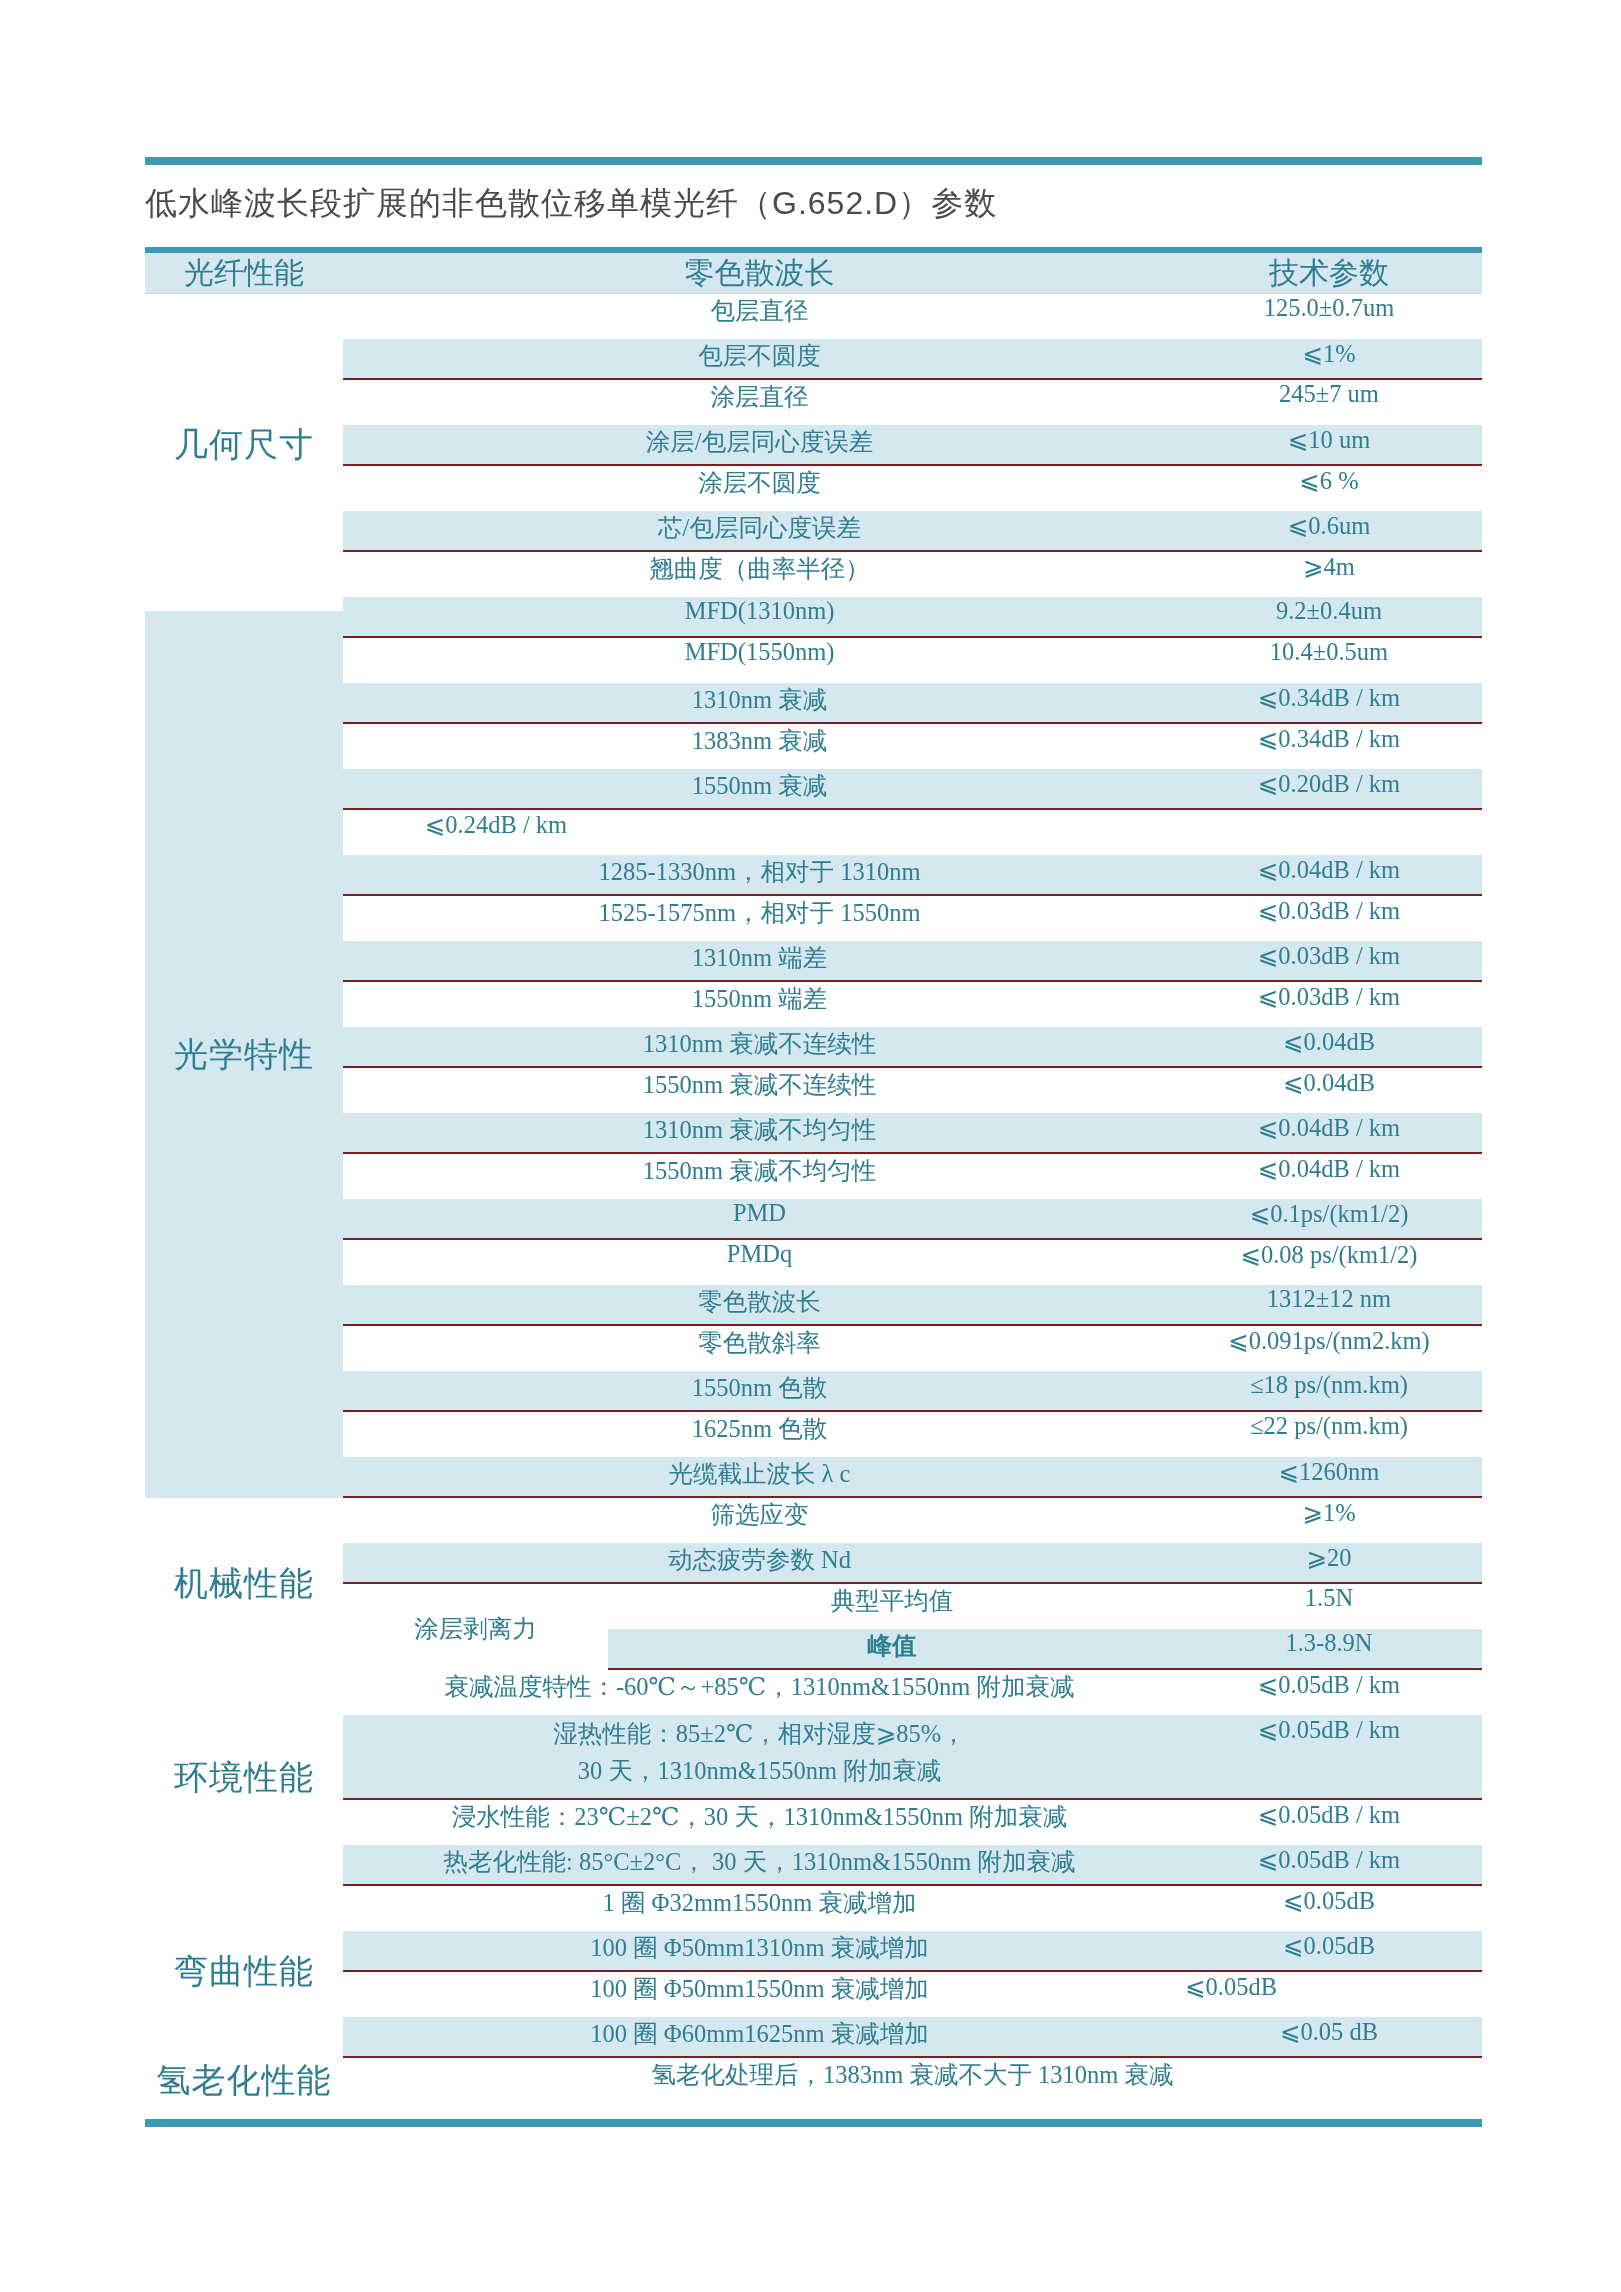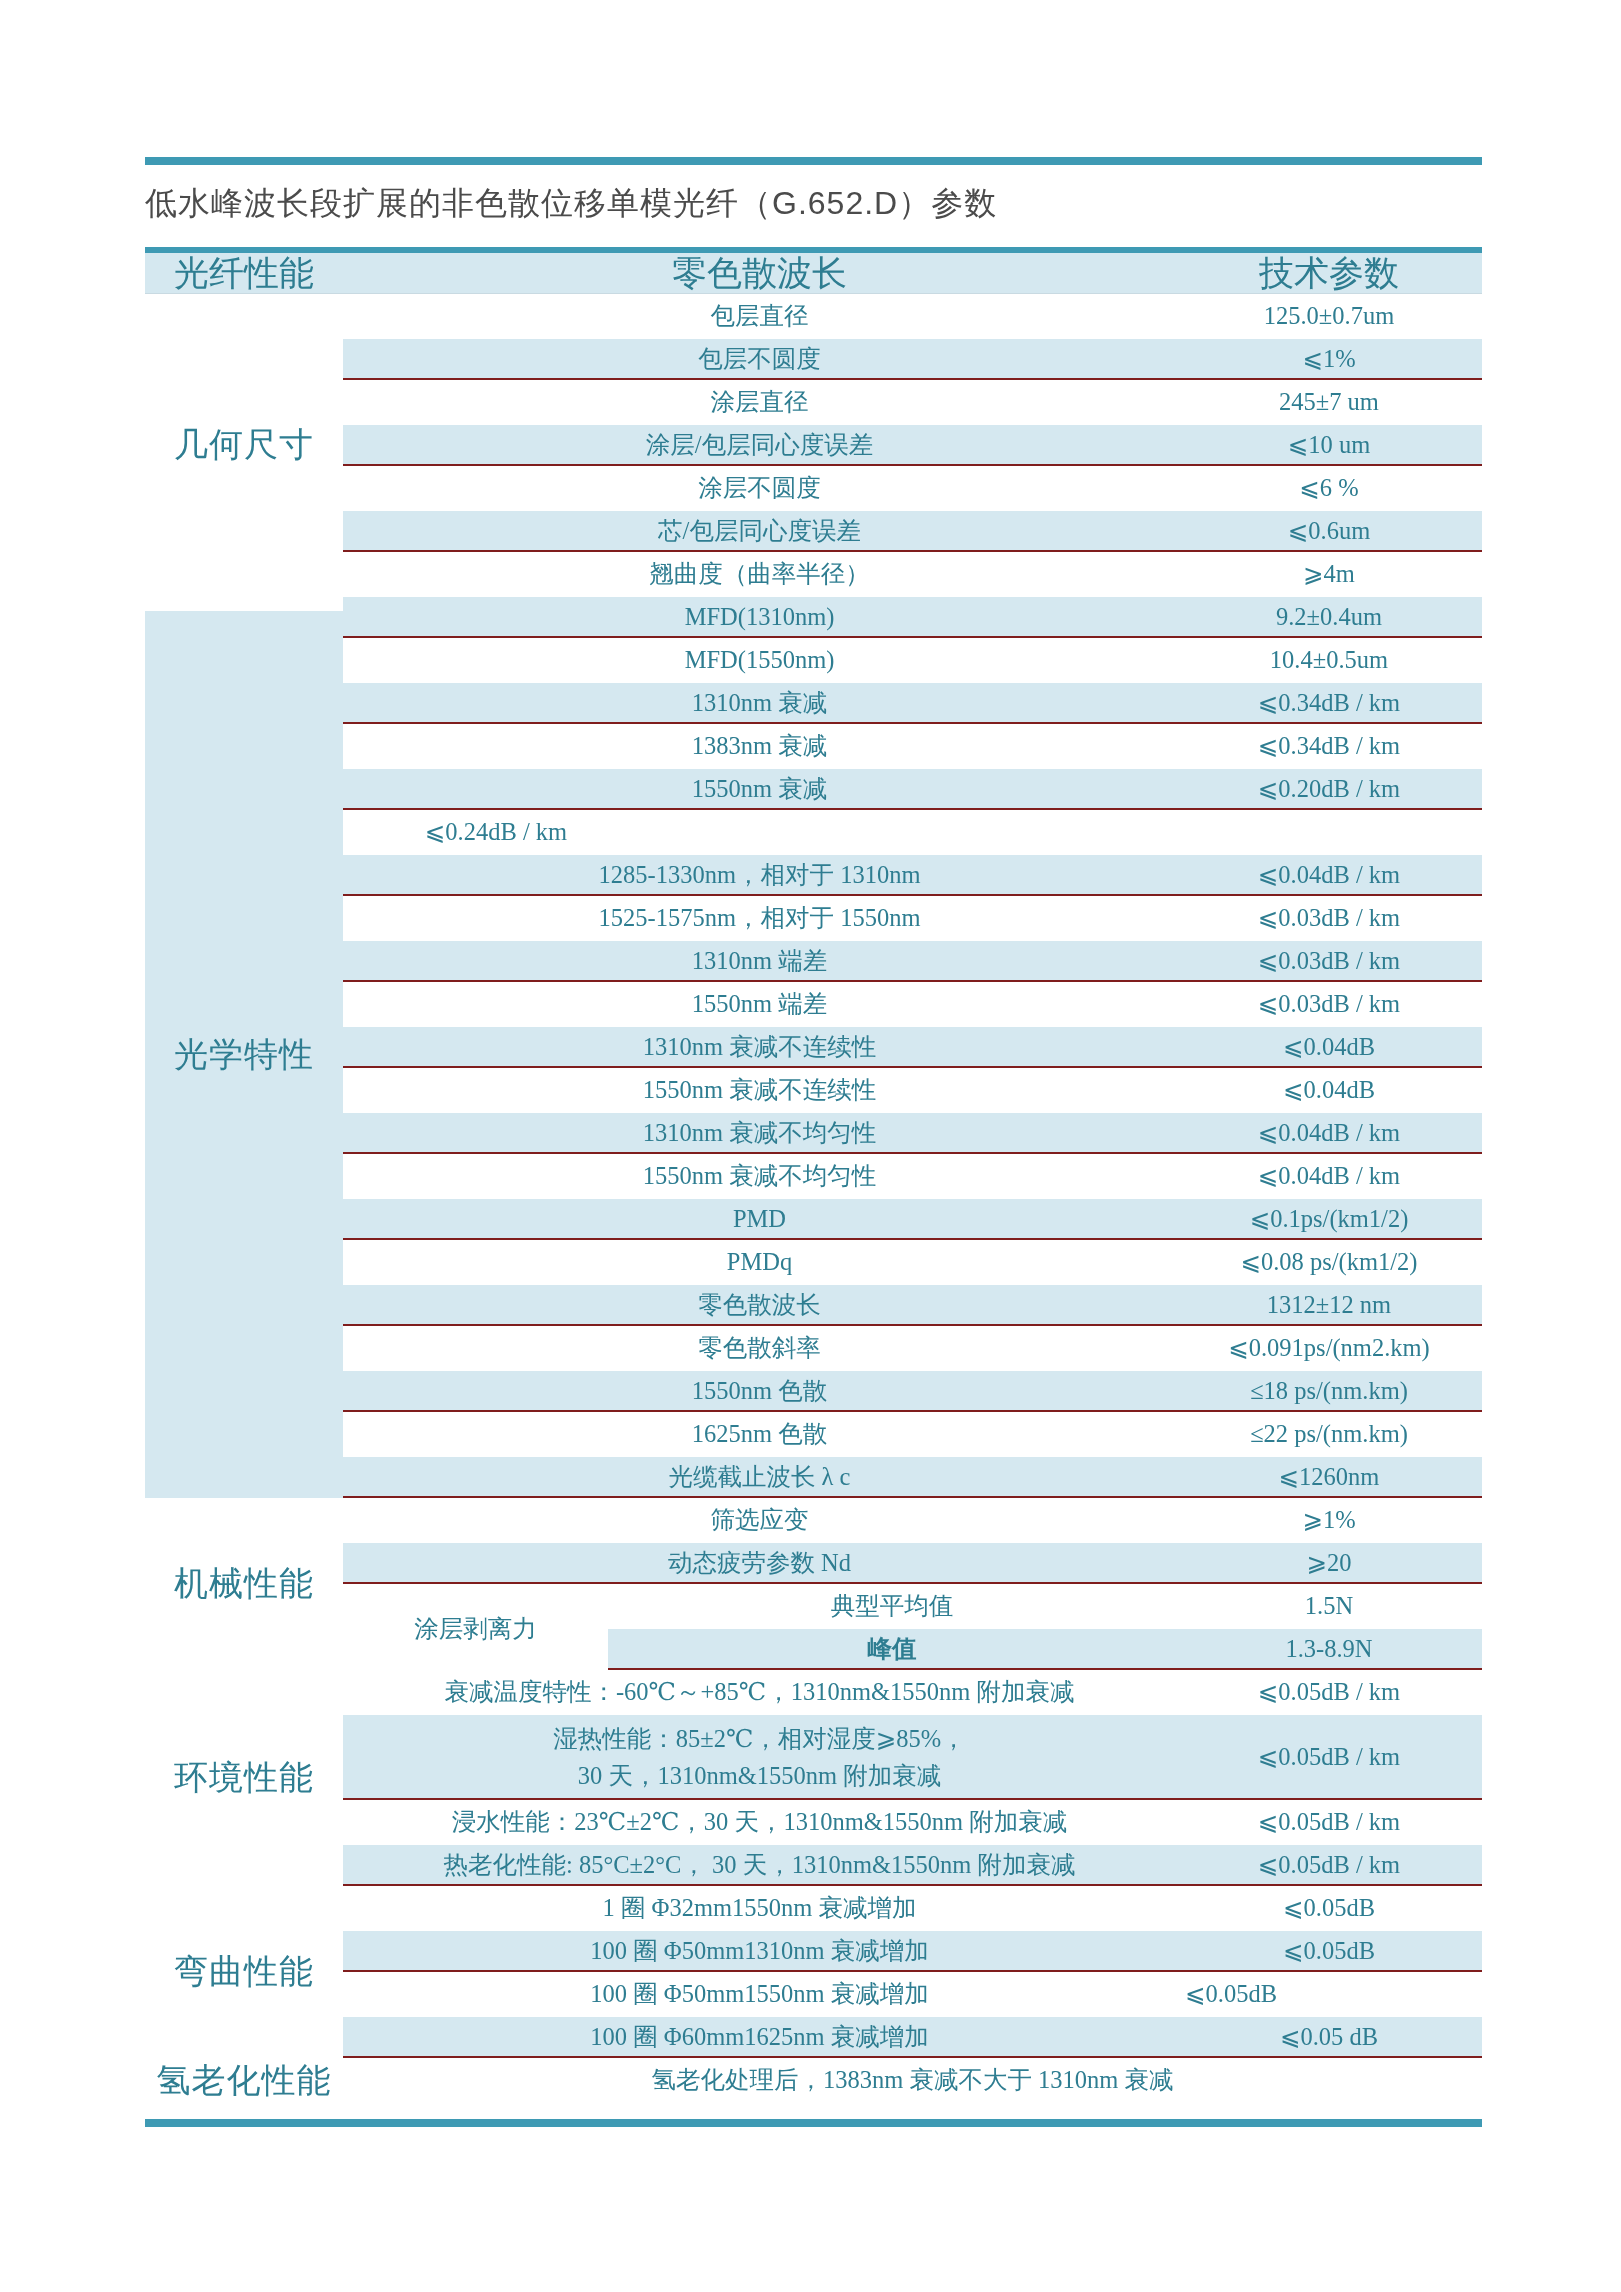--- a/index.html
+++ b/index.html
@@ -15,35 +15,35 @@
     font-family:"Liberation Sans","DejaVu Sans",sans-serif;
     font-size:32px;line-height:39px;color:#4b4b4b;letter-spacing:1px;
   }
   .spec-table{
     position:absolute;left:145px;top:247px;width:1337px;
     color:#2e7d91;font-size:24.5px;
   }
   .thead{
     display:flex;height:47px;box-sizing:border-box;align-items:center;
     background:#d5e8f0;border-top:6.9px solid #3e9ab4;border-bottom:1px solid #c9dae2;
-    font-size:35px;
+    font-size:30px;
   }
   .h-left{width:198px;text-align:center;}
   .h-mid{width:833px;text-align:center;}
   .h-val{width:306px;text-align:center;}
   .section{display:flex;}
   .sec-label{
     width:198px;display:flex;align-items:center;justify-content:center;
     font-size:34px;letter-spacing:1px;
   }
   .section.left-blue .sec-label{background:#d5e8f0;margin-top:16px;}
   .rows{width:1139px;position:relative;}
   .row{display:flex;height:43px;}
   .row.tall{height:87px;}
-  .band{display:flex;width:1139px;box-sizing:border-box;align-items:center;}
+  .band{display:flex;width:1139px;box-sizing:border-box;align-items:flex-start;}
   .band.indent{width:874px;margin-left:265px;}
   .row.blue .band{background:#d5e8f0;border-top:2px solid #ffffff;border-bottom:2px solid #7f1d1d;}
   .ind{
     width:833px;display:flex;flex-direction:column;align-items:center;justify-content:center;
     text-align:center;
   }
   .band.indent .ind{width:568px;font-weight:bold;}
   .row.grouped .band:not(.indent) .ind{width:568px;margin-left:265px;}
   .ind.span{width:1139px;}
   .ind .line{line-height:37px;}

